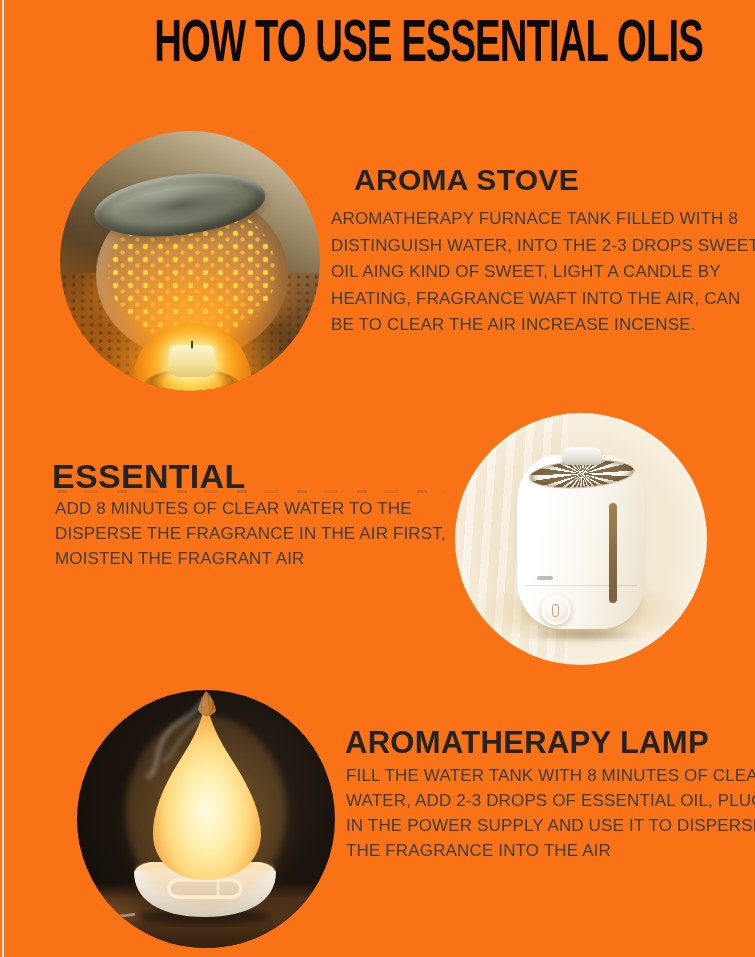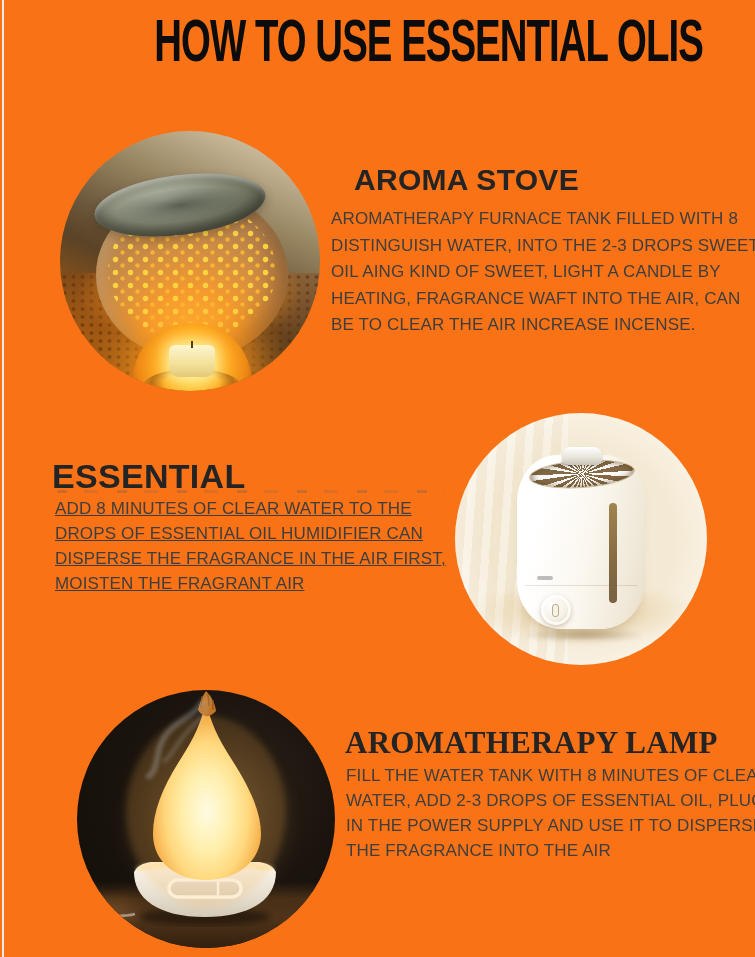--- a/index.html
+++ b/index.html
@@ -14,26 +14,26 @@
   .title-inner {
     display:inline-block; font-size:60px; font-weight:bold; color:#0c0c0c;
     letter-spacing:-1.5px; white-space:nowrap;
     transform:scaleX(0.64); transform-origin:50% 0;
   }
 
   
   .sec-heading { position:absolute; font-weight:bold; color:#242424; line-height:1; letter-spacing:0.3px; }
   .h-stove { left:330px; top:165px; font-size:30px;margin-left:24px; }
   .h-humid { left:52px;  top:459px; font-size:34px; }
-  .h-lamp  { left:345px; top:727px; font-size:31px;font-family:Liberation Serif, serif; }
+  .h-lamp  { left:345px; top:727px; font-size:31px; }
 
   .sec-body { position:absolute; color:#3e3e3e; font-size:17px; letter-spacing:0.15px; }
   .sec-body div { white-space:nowrap; }
   .b-stove { left:331px; top:206px; line-height:26.5px; }
-  .b-humid { left:55px;  top:496px; line-height:25px;text-decoration:underline; }
+  .b-humid { left:55px;  top:496px; line-height:25px; }
   .b-lamp  { left:346px; top:763px; line-height:25px; }
 
   .ghost-line {
     position:absolute; left:57px; top:490px; width:388px; height:3px; border-radius:2px;
     background:repeating-linear-gradient(90deg,
       rgba(90,90,90,.30) 0 10px, rgba(0,0,0,0) 10px 27px,
       rgba(90,90,90,.17) 27px 41px, rgba(0,0,0,0) 41px 60px);
     filter:blur(.6px);
   }
 
@@ -148,21 +148,20 @@
     <div>DISTINGUISH WATER, INTO THE 2-3 DROPS SWEET</div>
     <div>OIL AING KIND OF SWEET, LIGHT A CANDLE BY</div>
     <div>HEATING, FRAGRANCE WAFT INTO THE AIR, CAN</div>
     <div>BE TO CLEAR THE AIR INCREASE INCENSE.</div>
   </div>
 
   <div class="sec-heading h-humid">ESSENTIAL</div>
   <div class="ghost-line"></div>
   <div class="sec-body b-humid">
     <div>ADD 8 MINUTES OF CLEAR WATER TO THE</div>
-    <div>DROPS OF ESSENTIAL OIL HUMIDIFIER CAN</div>
     <div>DISPERSE THE FRAGRANCE IN THE AIR FIRST,</div>
     <div>MOISTEN THE FRAGRANT AIR</div>
   </div>
   <div class="photo p-humid">
     <div class="humid-bg"></div>
     <div class="humid-curtain"></div>
     <div class="humid-floor"></div>
     <div class="humid-shadow"></div>
     <div class="humid-body">
       <div class="humid-grille"></div>

